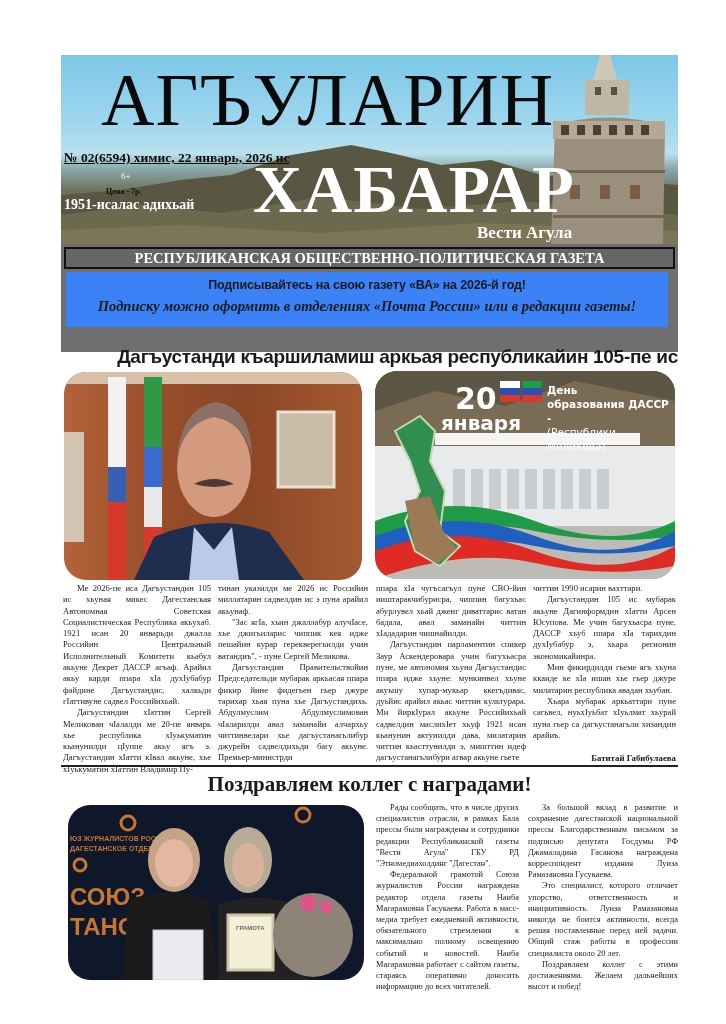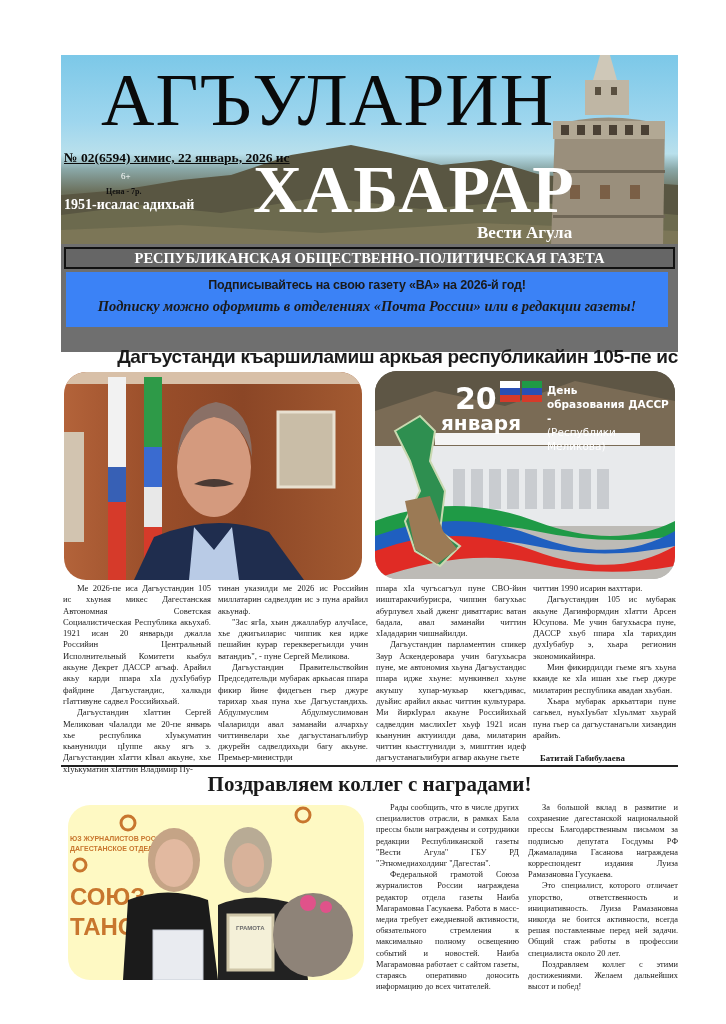--- a/index.html
+++ b/index.html
@@ -36,25 +36,25 @@
   .dassr-cap { position: absolute; left: 172px; top: 12px; color: #fff; font-family: "DejaVu Sans", sans-serif; font-size: 10.5px; line-height: 14px; font-weight: bold; }
   .dassr-cap .lt { font-weight: normal; }
 
   .col { position: absolute; font-size: 8.6px; line-height: 11.3px; text-align: justify; color: #222; }
   .col p { margin: 0; text-indent: 14px; }
   .col p.noind { text-indent: 0; }
   .c1 { left: 63px; top: 583px; width: 148px; }
   .c2 { left: 218px; top: 583px; width: 150px; }
   .c3 { left: 376px; top: 583px; width: 150px; }
   .c4 { left: 533px; top: 583px; width: 143px; }
-  .byline { position: absolute; left: 540px; top: 753px; width: 136px; text-align: left; font-weight: bold; font-size: 8.8px; }
+  .byline { position: absolute; left: 540px; top: 753px; width: 136px; text-align: right; font-weight: bold; font-size: 8.8px; }
   .rule1 { position: absolute; left: 61px; top: 765px; width: 617px; height: 2px; background: #222; }
 
   .h-second { position: absolute; left: 61px; top: 772px; width: 617px; text-align: center; font-weight: bold; font-size: 21px; font-family: "Liberation Serif", serif; }
-  .photo-award { left: 68px; top: 805px; width: 296px; height: 175px; background: #fef9c3; }
+  .photo-award { left: 68px; top: 805px; width: 296px; height: 175px; background: #0f172a; }
   .aw-text { position: absolute; color: #c8762e; font-family: "Liberation Sans", sans-serif; font-weight: bold; }
   .c5 { left: 376px; top: 802px; width: 143px; font-size: 8.4px; line-height: 11.2px; }
   .c6 { left: 528px; top: 802px; width: 150px; font-size: 8.4px; line-height: 11.2px; }
 </style>
 </head>
 <body>
 
 <div class="masthead">
   <svg class="mt-range" viewBox="0 0 617 110" preserveAspectRatio="none">
     <path d="M0,60 L60,55 L120,45 L170,40 L230,20 L290,10 L330,18 L380,30 L430,25 L480,40 L617,50 L617,110 L0,110 Z" fill="#595642"></path>

